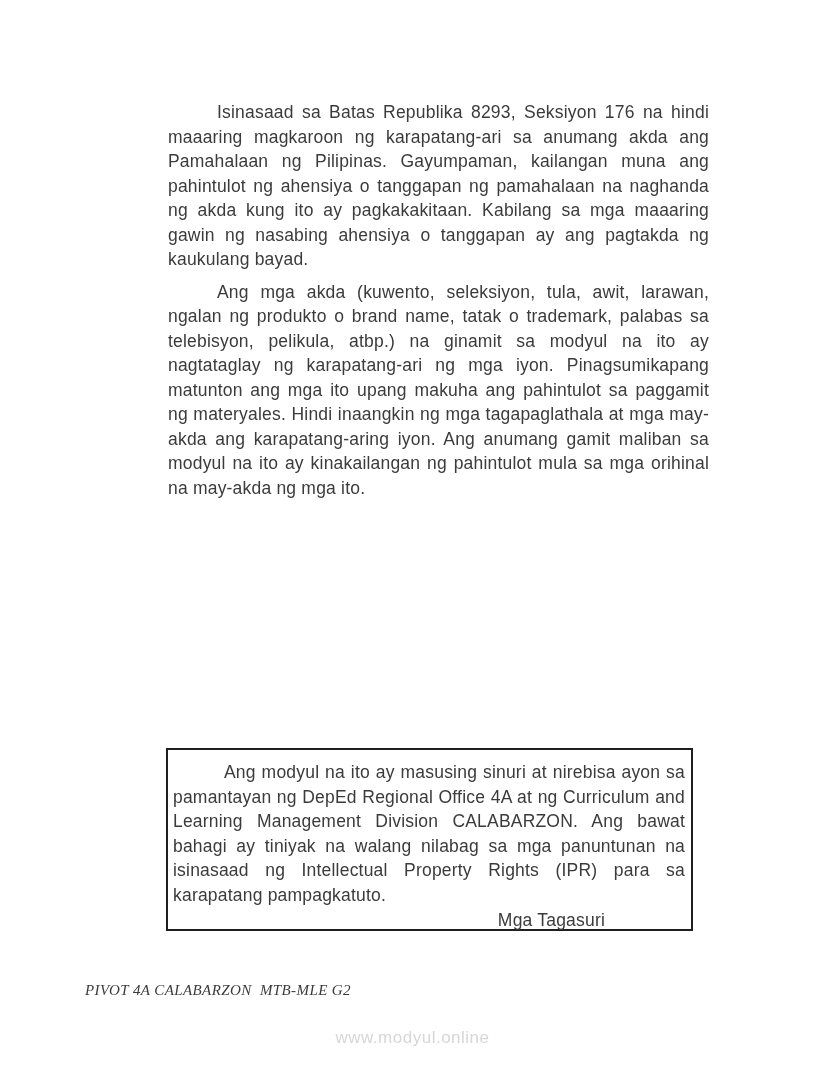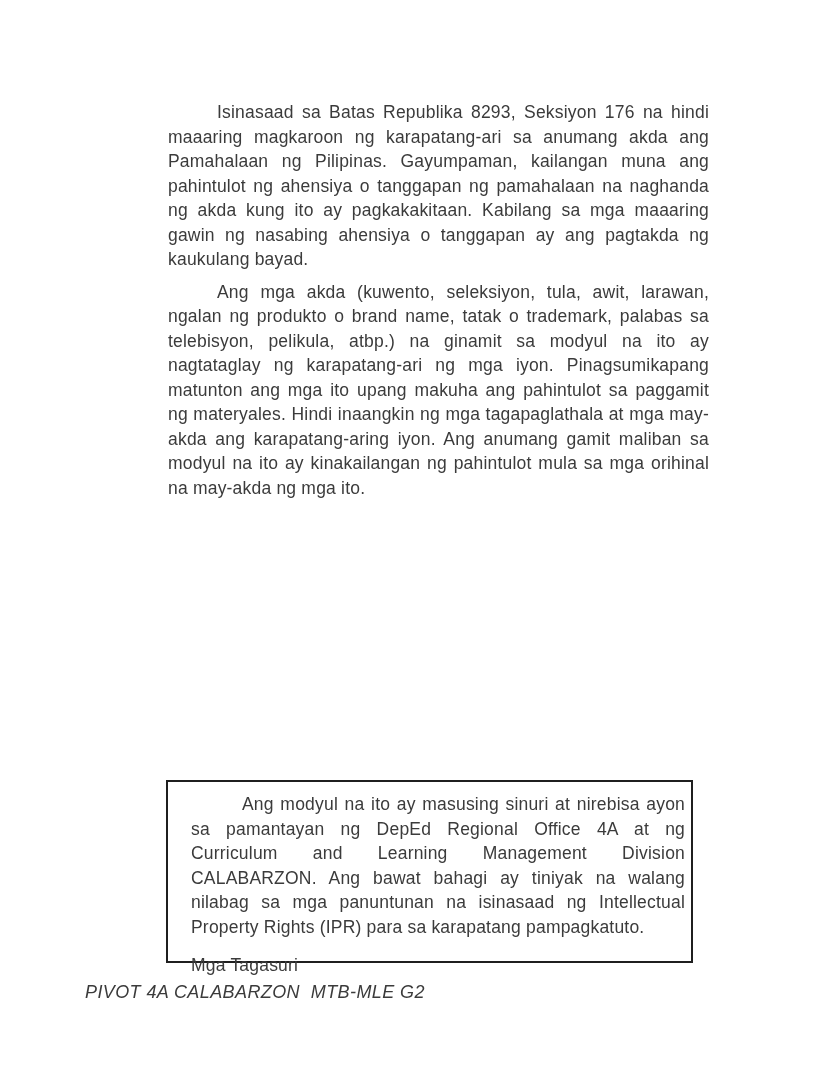--- a/index.html
+++ b/index.html
@@ -31,50 +31,51 @@
     line-height: 24.5px;
     letter-spacing: 0.2px;
     text-align: justify;
     text-indent: 49px;
     margin: 0 4px 8px 0;
     color: #3b3b3b;
   }
   .review-box {
     position: absolute;
     left: 166px;
-    top: 780px;
+    top: 748px;
     width: 527px;
     height: 183px;
     border: 2px solid #1f1f1f;
     box-sizing: border-box;
-    padding: 10px 6px 0 23px;
+    padding: 10px 6px 0 5px;
     background: #ffffff;
   }
   .review-box .para {
     text-indent: 51px;
     margin: 0;
   }
   .signature-line {
     font-size: 17.5px;
     line-height: 24.5px;
     letter-spacing: 0.2px;
-    text-align: left;
+    text-align: right;
     padding-right: 80px;
-    margin-top: 14px;
+    margin-top: 1px;
     color: #3b3b3b;
   }
   .page-footer {
     position: absolute;
     left: 85px;
     top: 982px;
-    font-size: 18px;
+    font-size: 15px;
     font-style: italic;
     letter-spacing: 0.4px;
     color: #3b3b3b;
     white-space: pre;
+    font-family: Liberation Serif, serif;
   }
   .watermark {
     position: absolute;
     left: 0;
     right: 0;
     top: 1028px;
     text-align: center;
     font-size: 17px;
     letter-spacing: 0.5px;
     color: #d7d7d7;
@@ -90,14 +91,15 @@
     <p class="para">Ang mga akda (kuwento, seleksiyon, tula, awit, larawan, ngalan ng produkto o brand name, tatak o trademark, palabas sa telebisyon, pelikula, atbp.) na ginamit sa modyul na ito ay nagtataglay ng karapatang-ari ng mga iyon. Pinagsumikapang matunton ang mga ito upang makuha ang pahintulot sa paggamit ng materyales. Hindi inaangkin ng mga tagapaglathala at mga may-akda ang karapatang-aring iyon. Ang anumang gamit maliban sa modyul na ito ay kinakailangan ng pahintulot mula sa mga orihinal na may-akda ng mga ito.</p>
   </div>
 
   <div class="review-box">
     <p class="para">Ang modyul na ito ay masusing sinuri at nirebisa ayon sa pamantayan ng DepEd Regional Office 4A at ng Curriculum and Learning Management Division CALABARZON. Ang bawat bahagi ay tiniyak na walang nilabag sa mga panuntunan na isinasaad ng Intellectual Property Rights (IPR) para sa karapatang pampagkatuto.</p>
     <div class="signature-line">Mga Tagasuri</div>
   </div>
 
   <div class="page-footer">PIVOT 4A CALABARZON  MTB-MLE G2</div>
 
+  <div class="watermark">www.modyul.online</div>
 
 </div>
 
 </body></html>

